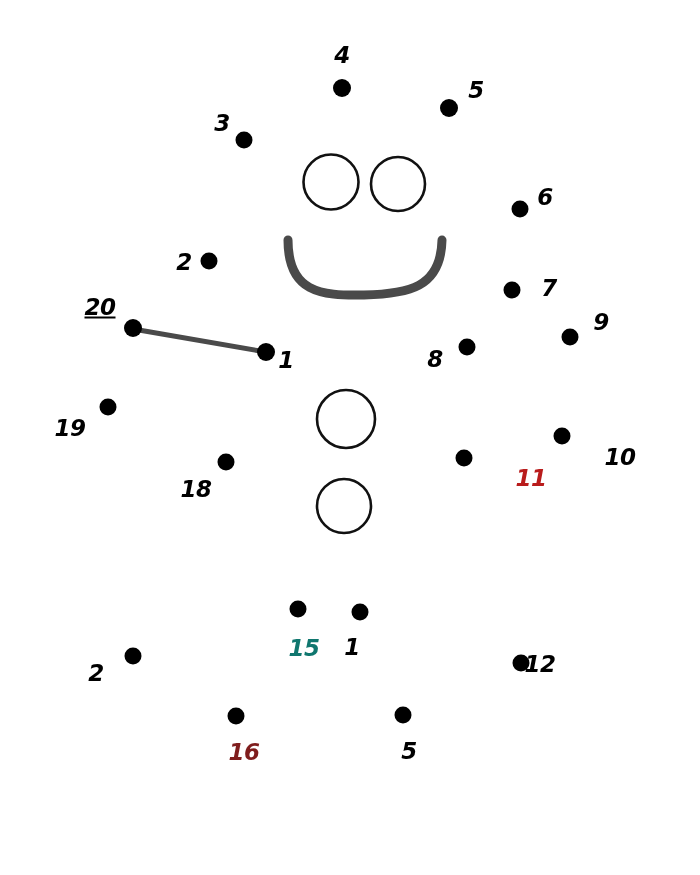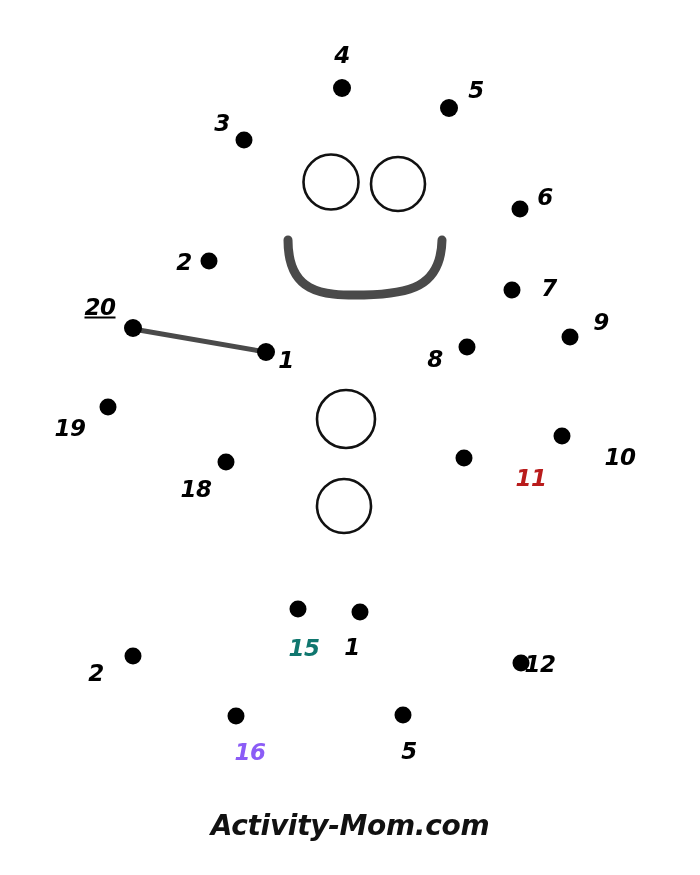--- a/index.html
+++ b/index.html
@@ -100,26 +100,25 @@
       <div class="dot-label" style="left: 491px; top: 478px; color: #b91c1c; margin-left: 40px;">11</div>
       <div class="dot" style="left: 521px; top: 663px; width: 17px; height: 17px; background: rgb(0, 0, 0);"></div>
       <div class="dot-label" style="left: 540px; top: 664px; color: rgb(0, 0, 0);">12</div>
       <div class="dot" style="left: 403px; top: 715px; width: 17px; height: 17px; background: rgb(0, 0, 0);"></div>
       <div class="dot-label" style="left: 409px; top: 751px; color: rgb(0, 0, 0);">5</div>
       <div class="dot" style="left: 360px; top: 612px; width: 17px; height: 17px; background: rgb(0, 0, 0);"></div>
       <div class="dot-label" style="left: 352px; top: 647px; color: rgb(0, 0, 0);">1</div>
       <div class="dot" style="left: 298px; top: 609px; width: 17px; height: 17px; background: rgb(0, 0, 0);"></div>
       <div class="dot-label" style="left: 304px; top: 648px; color: #0f766e;">15</div>
       <div class="dot" style="left: 236px; top: 716px; width: 17px; height: 17px; background: rgb(0, 0, 0);"></div>
-      <div class="dot-label" style="left: 250px; top: 752px; color: #8b5cf6; text-align: center;">16</div>
+      <div class="dot-label" style="left: 244px; top: 752px; color: #7f1d1d; text-align: center;">16</div>
       <div class="dot" style="left: 133px; top: 656px; width: 17px; height: 17px; background: rgb(0, 0, 0);"></div>
       <div class="dot-label" style="left: 96px; top: 673px; color: rgb(0, 0, 0);">2</div>
       <div class="dot" style="left: 226px; top: 462px; width: 17px; height: 17px; background: rgb(0, 0, 0);"></div>
       <div class="dot-label" style="left: 196px; top: 489px; color: rgb(0, 0, 0);">18</div>
       <div class="dot" style="left: 108px; top: 407px; width: 17px; height: 17px; background: rgb(0, 0, 0);"></div>
       <div class="dot-label" style="left: 70px; top: 428px; color: #000000;">19</div>
       <div class="dot" style="left: 133px; top: 328px; width: 18px; height: 18px; background: rgb(0, 0, 0);"></div>
       <div class="dot-label" style="left: 100px; top: 307px; color: rgb(0, 0, 0); text-decoration: underline;">20</div>
     </div>
 
-  <div id="footer-text">Activity-Mom.com</div>
 
 </div>
 
 </body></html>

